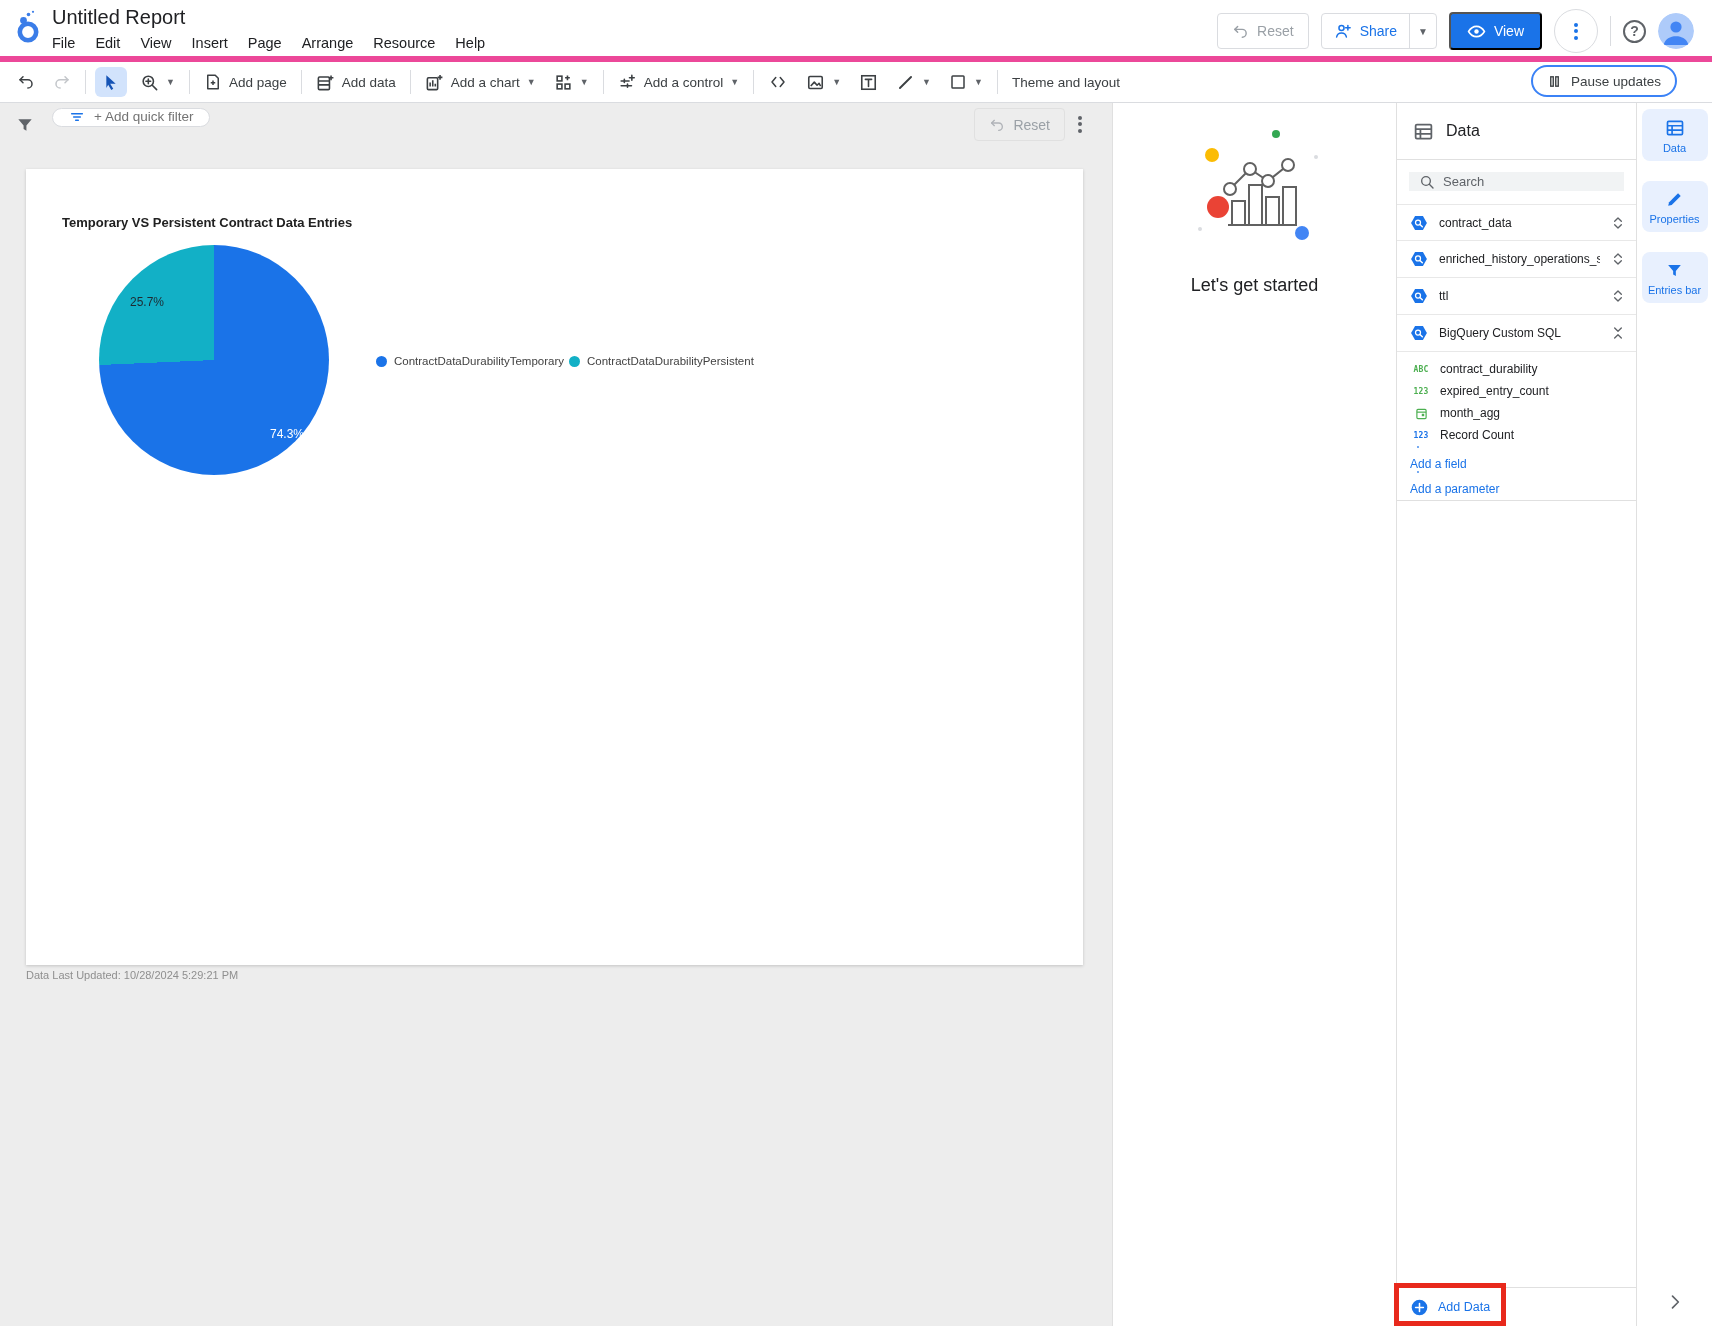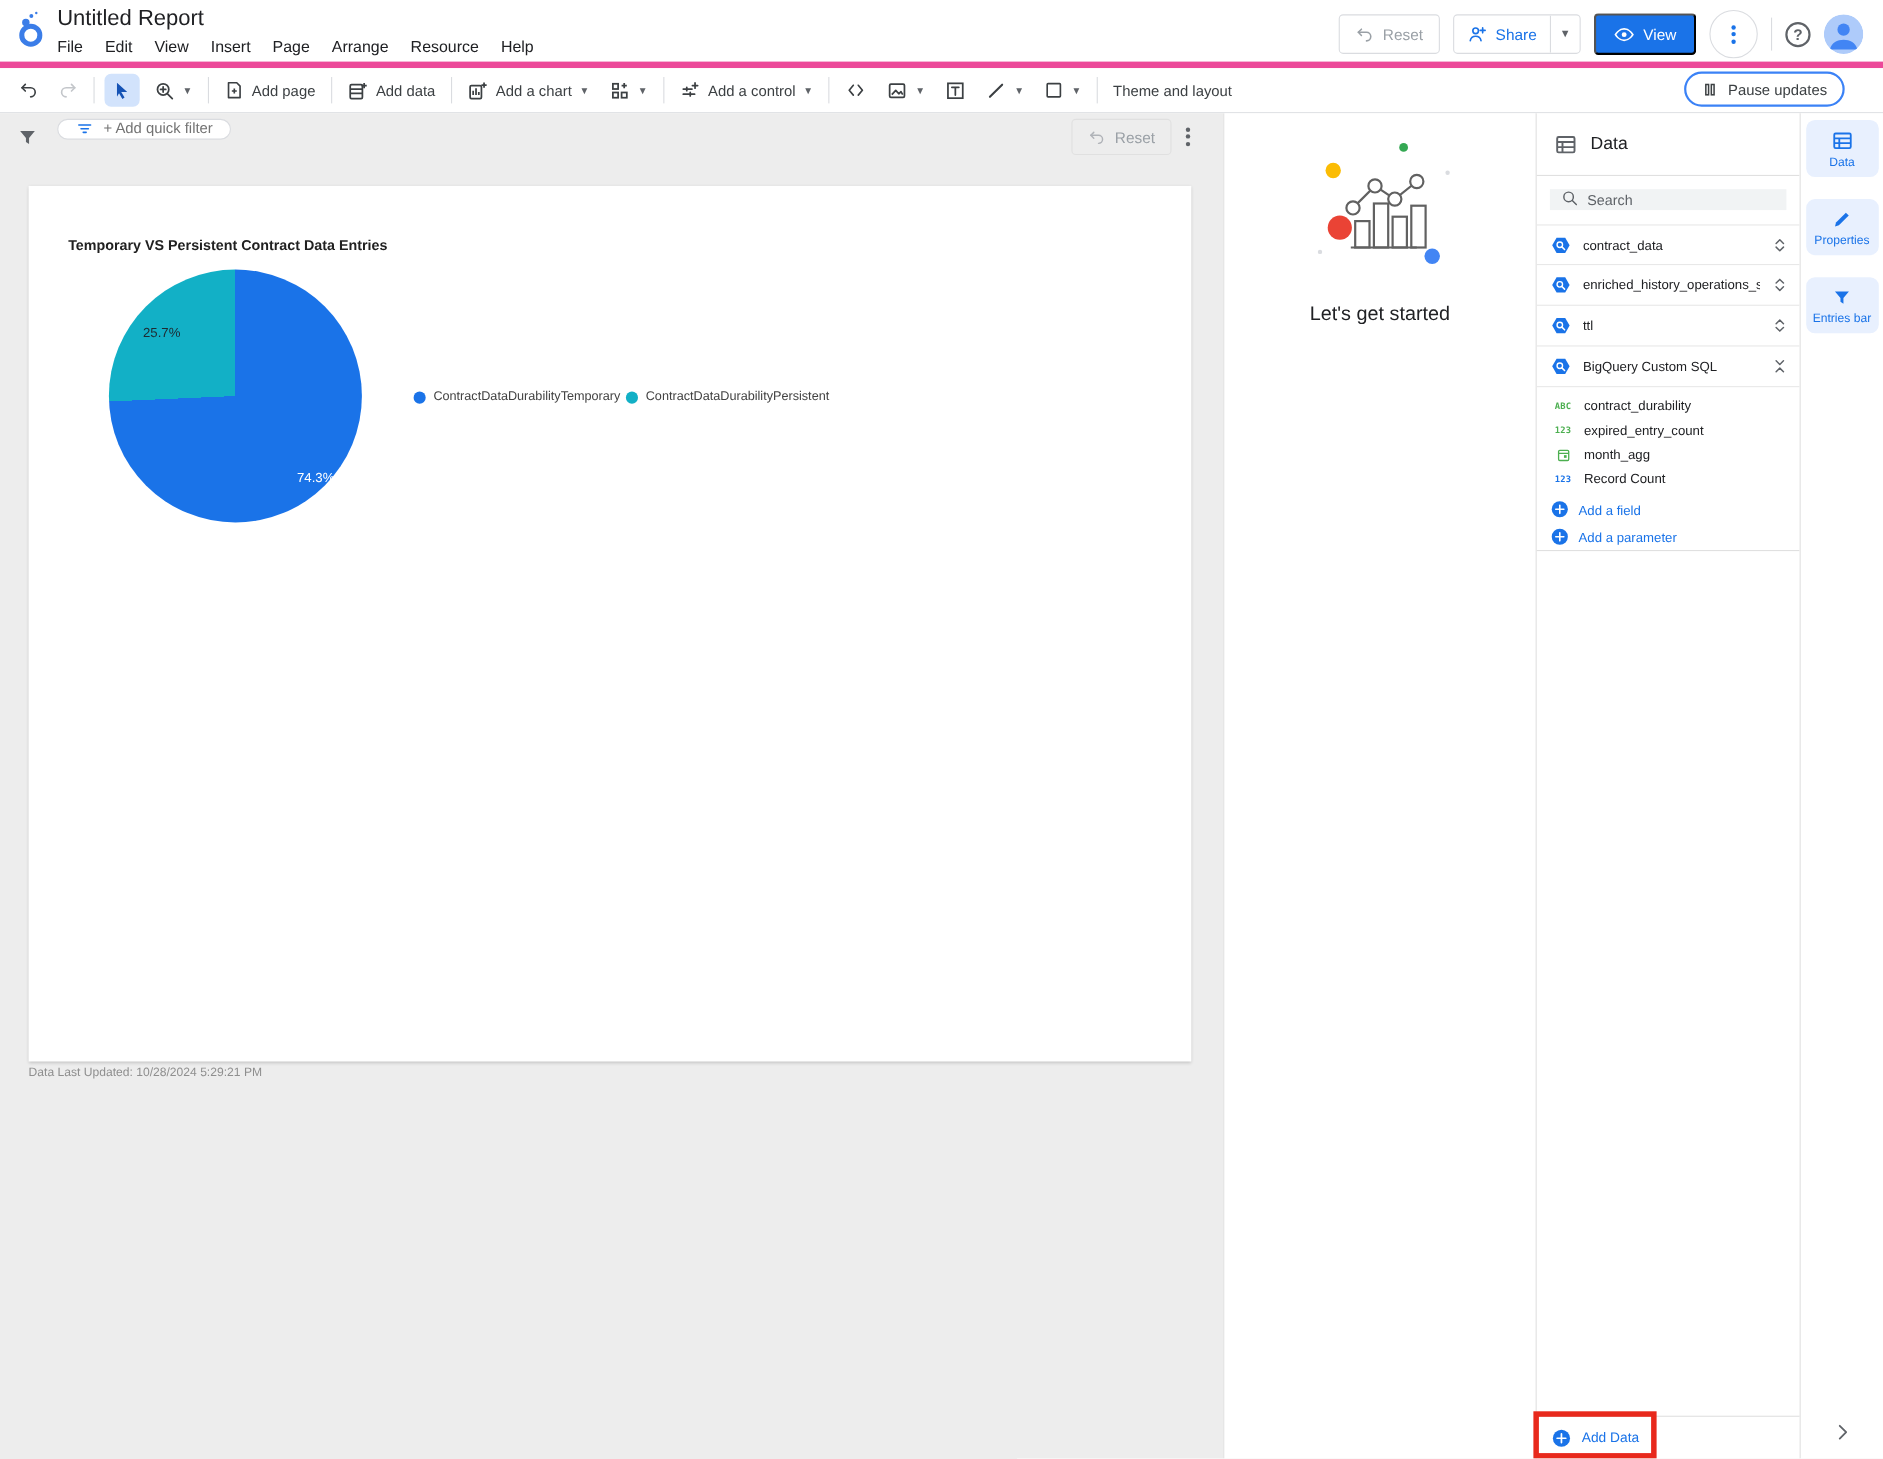--- a/index.html
+++ b/index.html
@@ -57,33 +57,33 @@
 
   
   .gs-panel { position:absolute; left:1112px; top:0; width:284px; height:1223px; background:#fff; border-left:1px solid #e0e0e0; }
   .gs-illustration { margin:14px auto 0; width:150px; }
   .gs-title { margin-top:28px; text-align:center; font-size:18px; color:#202124; }
   .gs-body { margin:14px auto 0; width:252px; text-align:center; font-size:13px; line-height:1.4; color:#5f6368; }
 
   
   .data-panel { position:absolute; left:1396px; top:0; width:240px; height:1223px; background:#fff; border-left:1px solid #e0e0e0; }
   .dp-header { height:57px; display:flex; align-items:center; gap:12px; padding-left:16px; border-bottom:1px solid #e0e0e0; font-size:16px; color:#202124; }
-  .dp-search { margin:12px 12px 0; height:19px; background:#f1f3f4; border-radius:0; display:flex; gap:8px; padding:0 10px; }
+  .dp-search { margin:12px 12px 0; height:19px; background:#f1f3f4; border-radius:0; display:flex; align-items:center; gap:8px; padding:0 10px; }
   .dp-search input { border:0; outline:0; background:transparent; font-size:13px; color:#3c4043; width:160px; font-family:"Liberation Sans",sans-serif; }
   .dp-search input::placeholder { color:#5f6368; }
   .src-row { height:37px; display:flex; align-items:center; gap:10px; padding:0 10px 0 12px; border-bottom:1px solid #e8e8e8; }
   .src-row:first-child { border-top:1px solid #e8e8e8; margin-top:13px; }
   .src-name { flex:1; font-size:12px; color:#202124; white-space:nowrap; overflow:hidden; }
   .fields-list { padding:6px 0 4px; border-bottom:1px solid #e0e0e0; }
   .field-row { height:22px; display:flex; align-items:center; gap:9px; padding-left:14px; }
   .fglyph { width:20px; text-align:center; font-family:"DejaVu Sans Mono",monospace; font-size:8px; font-weight:700; letter-spacing:.2px; }
   .fglyph.g, .g { color:#4caf50; }
   .fglyph.b { color:#1a73e8; }
   .field-name { font-size:12px; color:#202124; }
-  .add-link { height:25px; display:flex; align-items:flex-end; gap:9px; padding-left:13px; color:#1a73e8; font-size:12px; }
+  .add-link { height:25px; display:flex; align-items:flex-start; gap:9px; padding-left:13px; color:#1a73e8; font-size:12px;flex-direction:column; }
   .dp-footer { position:absolute; left:0; bottom:0; width:240px; height:39px; border-top:1px solid #e0e0e0; display:flex; align-items:center; }
   .add-data-btn { display:flex; align-items:center; gap:10px; padding-left:14px; color:#1a73e8; font-size:12.5px; font-weight:500; }
   .annotation-box { position:absolute; left:-3px; top:1180px; width:112px; height:43px; border:5px solid #e8291c; z-index:6; pointer-events:none; }
 
   
   .right-rail { position:absolute; left:1636px; top:0; width:76px; height:1223px; background:#fff; border-left:1px solid #e0e0e0; }
   .rail-tab { width:66px; margin:0 auto; border-radius:8px; background:#e8f0fe; display:flex; flex-direction:column; align-items:center; gap:4px; padding:9px 0 7px; }
   .rail-tab + .rail-tab { margin-top:20px; }
   .rail-tab:first-child { margin-top:6px; }
   .rail-label { font-size:11px; color:#1a73e8; }

